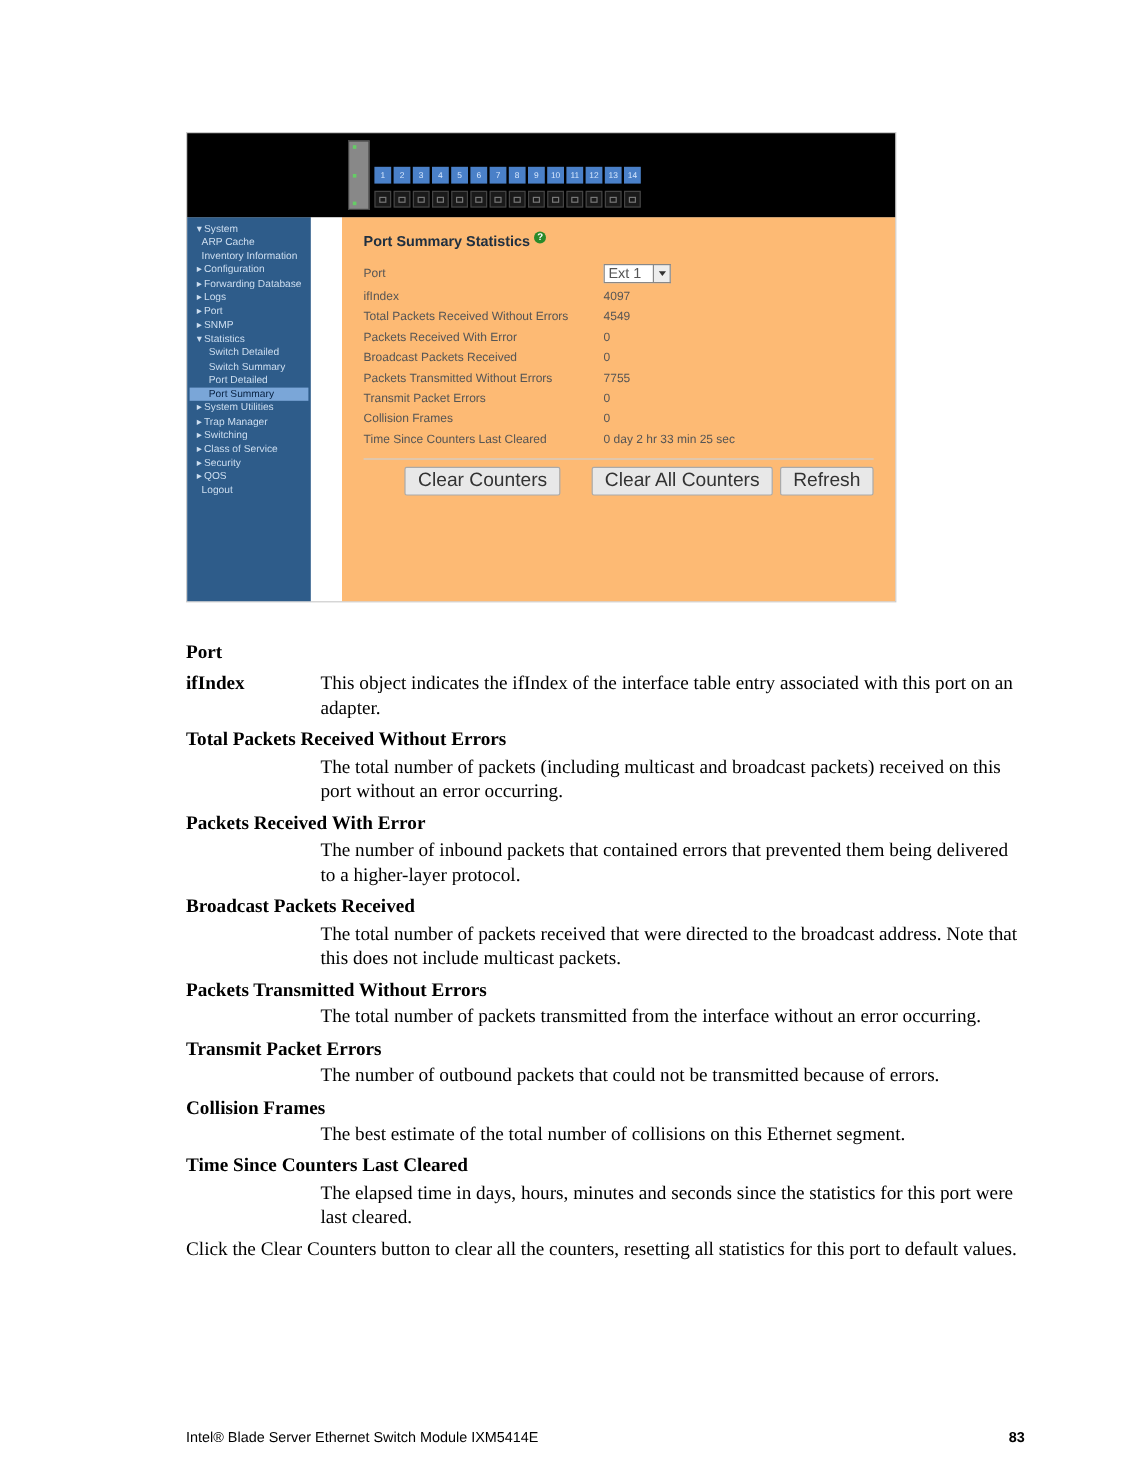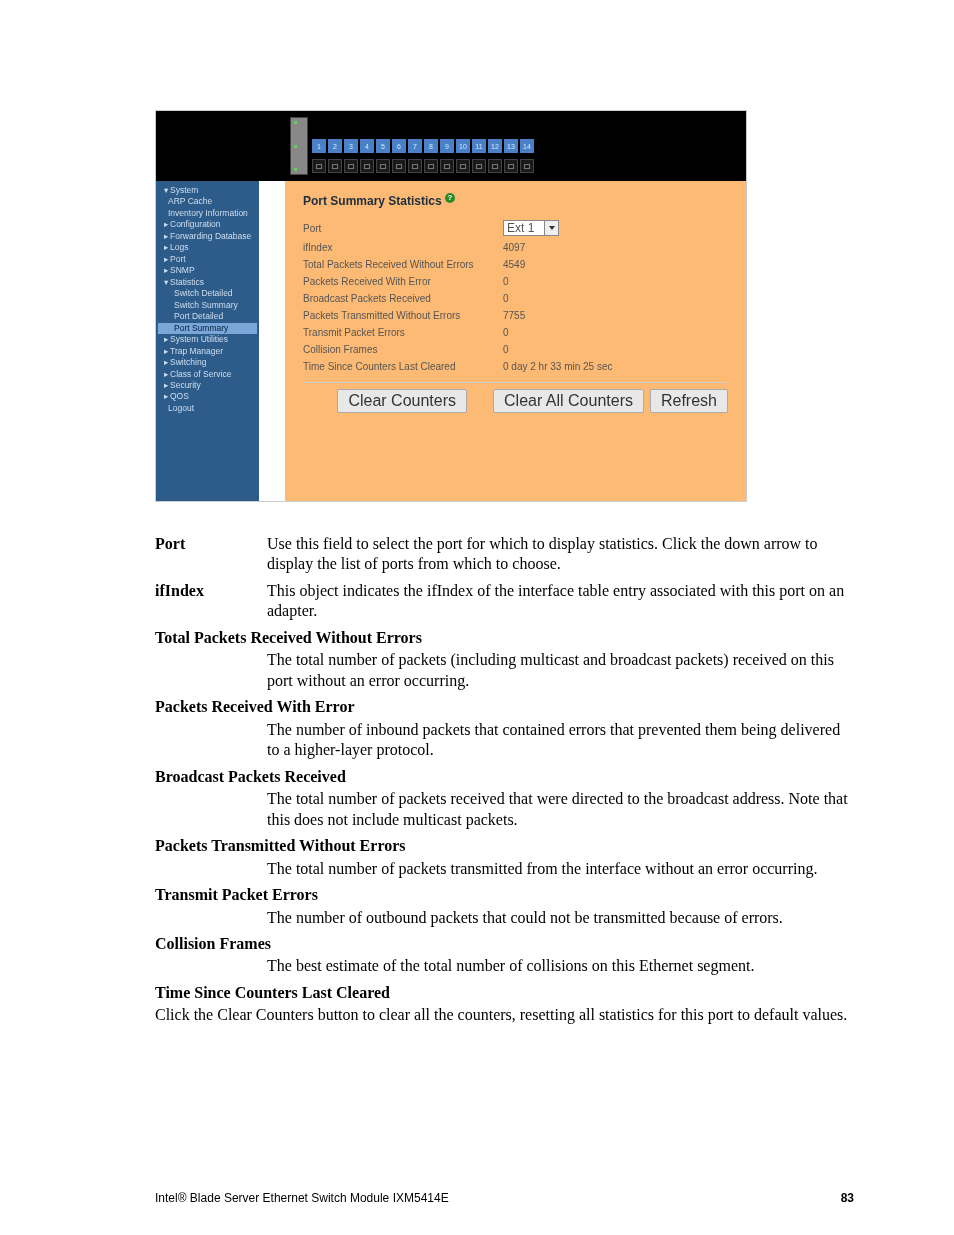--- a/index.html
+++ b/index.html
@@ -282,21 +282,20 @@
           <div class="btn">Clear All Counters</div>
           <div class="btn">Refresh</div>
         </div>
       </div>
     </div>
   </div>
 
   <div class="defs">
     <div class="row">
       <div class="term">Port</div>
-      <div class="desc">Use this field to select the port for which to display statistics. Click the down arrow to display the list of ports from which to choose.</div>
     </div>
     <div class="row">
       <div class="term">ifIndex</div>
       <div class="desc">This object indicates the ifIndex of the interface table entry associated with this port on an adapter.</div>
     </div>
 
     <div class="hdr">Total Packets Received Without Errors</div>
     <div class="desc-ind">The total number of packets (including multicast and broadcast packets) received on this port without an error occurring.</div>
 
     <div class="hdr">Packets Received With Error</div>
@@ -308,20 +307,21 @@
     <div class="hdr">Packets Transmitted Without Errors</div>
     <div class="desc-ind">The total number of packets transmitted from the interface without an error occurring.</div>
 
     <div class="hdr">Transmit Packet Errors</div>
     <div class="desc-ind">The number of outbound packets that could not be transmitted because of errors.</div>
 
     <div class="hdr">Collision Frames</div>
     <div class="desc-ind">The best estimate of the total number of collisions on this Ethernet segment.</div>
 
     <div class="hdr">Time Since Counters Last Cleared</div>
+    <div class="desc-ind">The elapsed time in days, hours, minutes and seconds since the statistics for this port were last cleared.</div>
 
     <div class="para">Click the Clear Counters button to clear all the counters, resetting all statistics for this port to default values.</div>
   </div>
 
 </div>
 
 <div class="footer">
   <span>Intel® Blade Server Ethernet Switch Module IXM5414E</span>
   <span class="pg">83</span>
 </div>

